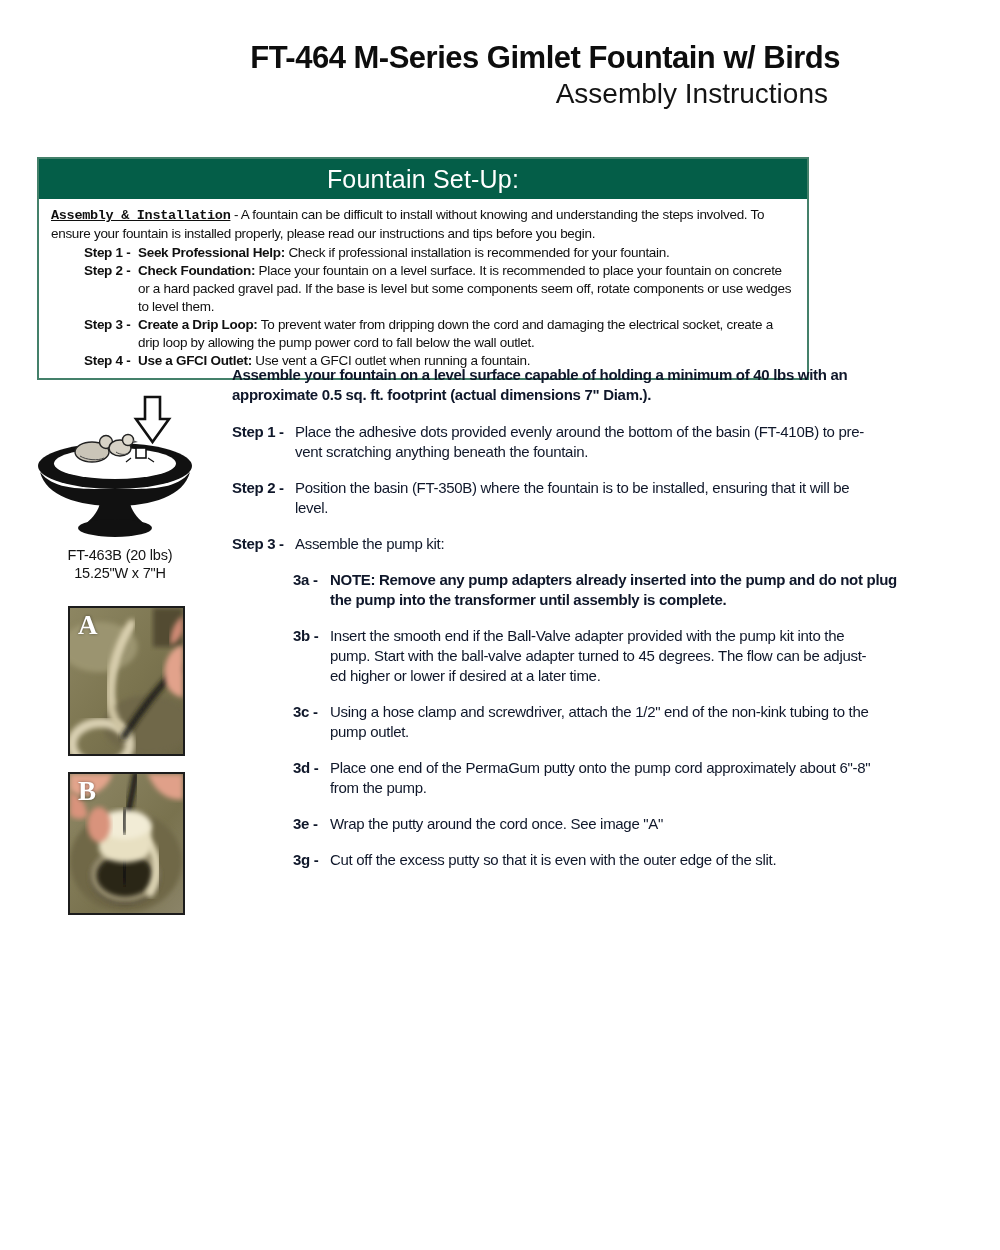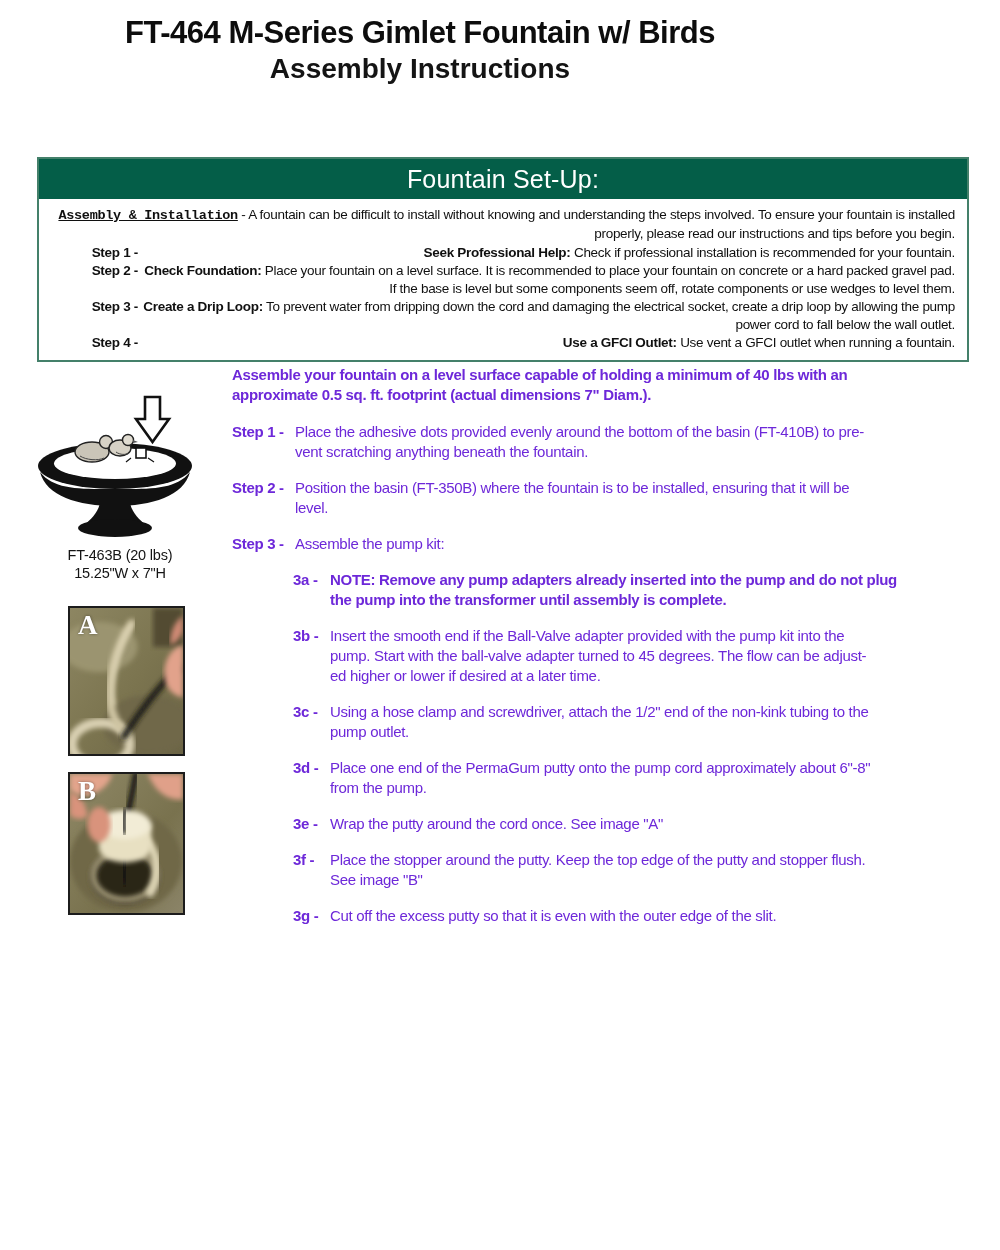--- a/index.html
+++ b/index.html
@@ -4,26 +4,26 @@
 <style>
   html,body{margin:0;padding:0;}
   body{
     width:1000px;height:1250px;background:#ffffff;position:relative;
     font-family:"Liberation Sans", sans-serif;color:#111;
     -webkit-font-smoothing:antialiased;
   }
   .page{position:absolute;inset:0;}
 
   
-  .doc-header{position:absolute;top:15px;left:0;width:840px;text-align:center;}
+  .doc-header{position:absolute;top:40px;left:0;width:840px;text-align:right;}
   .doc-title{font-size:31px;font-weight:bold;letter-spacing:-0.5px;margin:0;color:#0d0d0d;}
-  .doc-subtitle{font-size:28px;font-weight:bold;margin:2px 0 0 0;color:#141414;}
-
-  
-  .setup-wrap{position:absolute;left:37px;top:157px;width:932px;border:2px solid var(--box-border,#44806a);box-sizing:border-box;background:#fff;text-align:right;}
+  .doc-subtitle{font-size:28px;font-weight:normal;margin:2px 12px 0 0;color:#141414;}
+
+  
+  .setup-wrap{position:absolute;left:37px;top:157px;width:772px;border:2px solid var(--box-border,#44806a);box-sizing:border-box;background:#fff;}
   .setup-banner{height:40px;background:var(--banner-green,#045e48);color:#fff;display:flex;align-items:center;justify-content:center;}
   .setup-banner span{font-size:25px;letter-spacing:0.2px;}
   .setup-body{padding:7px 12px 8px 12px;font-size:13.5px;line-height:18px;letter-spacing:-0.3px;color:#101010;}
   .box-intro{margin:0 0 1px 0;}
   .b{font-weight:bold;}
   .u{text-decoration:underline;font-family:Liberation Mono, monospace;}
   .bsteps{padding-left:33px;}
   .bstep{display:flex;align-items:flex-start;}
   .bstep .blabel{flex:0 0 54px;font-weight:bold;white-space:nowrap;}
   .bstep .btext{flex:1;}
@@ -37,21 +37,21 @@
   .photo-a{top:606px;width:117px;height:150px;}
   .photo-b{top:772px;width:117px;height:143px;}
   .photo svg{display:block;width:100%;height:100%;}
   .photo .photo-label{
     position:absolute;top:2px;left:8px;color:#fff;
     font-family:"Liberation Serif", serif;font-weight:bold;font-size:27px;
     text-shadow:0 0 3px rgba(0,0,0,.45);
   }
 
   
-  .main-col{position:absolute;left:232px;top:365px;width:731px;font-size:15px;line-height:20px;letter-spacing:-0.3px;color:#6d28d9;}
+  .main-col{position:absolute;left:232px;top:365px;width:731px;font-size:15px;line-height:20px;letter-spacing:-0.3px;color:#0f172a;}
   .intro-bold{font-weight:bold;margin:0 0 17px 0;}
   .istep{display:flex;align-items:flex-start;margin-bottom:16px;}
   .istep .ilabel{flex:0 0 63px;font-weight:bold;white-space:nowrap;}
   .istep .itext{flex:1;}
   .substeps{margin-left:61px;}
   .sstep{display:flex;align-items:flex-start;margin-bottom:16px;}
   .sstep .slabel{flex:0 0 37px;font-weight:bold;white-space:nowrap;}
   .sstep .stext{flex:1;}
   .sstep.note .stext{font-weight:bold;}
 </style>
@@ -236,24 +236,19 @@
       <div class="sstep">
         <span class="slabel">3d -</span>
         <div class="stext lines">Place one end of the PermaGum putty onto the pump cord approximately about 6"-8"
 from the pump.</div>
       </div>
       <div class="sstep">
         <span class="slabel">3e -</span>
         <div class="stext lines">Wrap the putty around the cord once. See image "A"</div>
       </div>
       <div class="sstep">
-        <span class="slabel">3f -</span>
-        <div class="stext lines">Place the stopper around the putty. Keep the top edge of the putty and stopper flush.
-See image "B"</div>
-      </div>
-      <div class="sstep">
         <span class="slabel">3g -</span>
         <div class="stext lines">Cut off the excess putty so that it is even with the outer edge of the slit.</div>
       </div>
     </div>
   </div>
 
 </div>
 
 </body></html>

